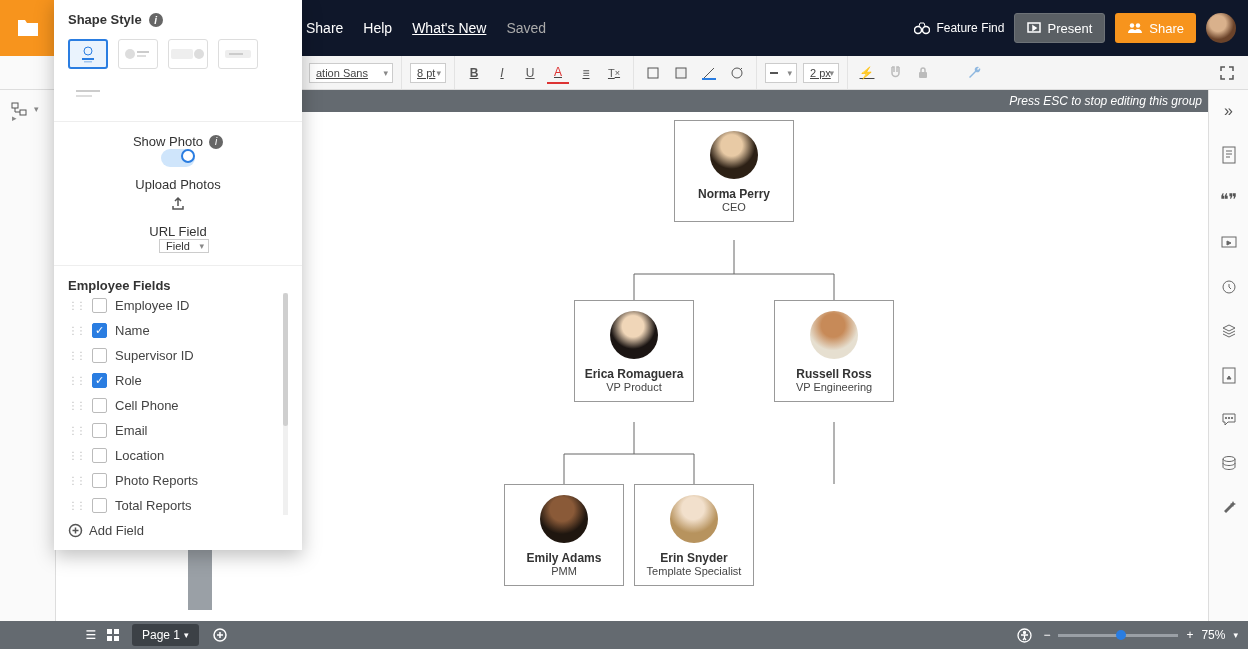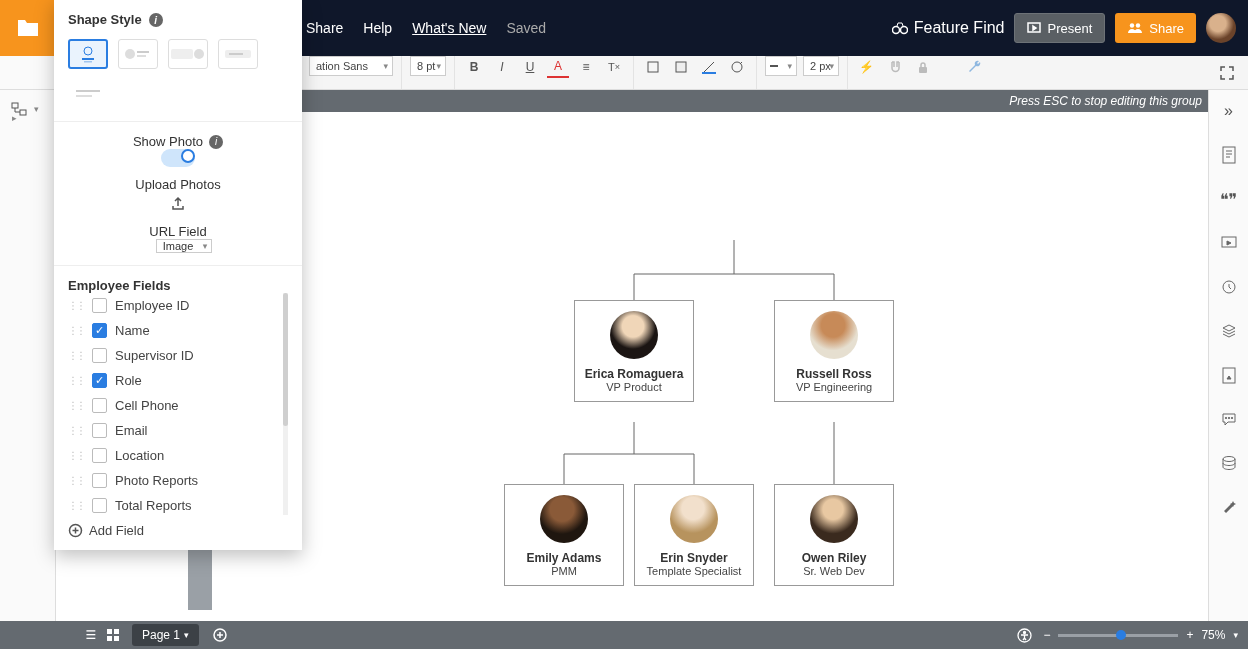--- a/index.html
+++ b/index.html
@@ -6,28 +6,28 @@
   html, body { width: 1248px; height: 649px; font-family: -apple-system, "Helvetica Neue", Arial, sans-serif; overflow: hidden; background: #fff; color: #333; }
   
   .topbar { position: absolute; top: 0; left: 0; right: 0; height: 56px; background: #0f172a; display: flex; align-items: center; }
   .logo { width: 56px; height: 56px; background: #f7941d; display: flex; align-items: center; justify-content: center; }
   .logo svg { fill: #fff; }
   .menu { display: flex; gap: 20px; margin-left: 250px; }
   .menu a { color: #fff; font-size: 14px; text-decoration: none; }
   .menu a.underline { text-decoration: underline; }
   .saved { color: #aaa; font-size: 14px; }
   .top-right { margin-left: auto; display: flex; align-items: center; gap: 10px; padding-right: 12px; }
-  .ff { display: flex; align-items: center; gap: 6px; color: #fff; font-size: 16px; }
+  .ff { display: flex; align-items: center; gap: 6px; color: #fff; font-size: 12px; }
   .btn { display: inline-flex; align-items: center; gap: 6px; height: 30px; padding: 0 12px; border-radius: 3px; font-size: 13px; color: #fff; cursor: pointer; }
   .btn.gray { background: #5a5f64; border: 1px solid #6d7277; }
   .btn.orange { background: #f7941d; }
   .avatar-top { width: 30px; height: 30px; border-radius: 50%; background: radial-gradient(circle at 40% 35%, #d9b18c 30%, #6b432a 60%); }
   
   .ribbon { position: absolute; top: 56px; left: 0; right: 0; height: 34px; background: #f5f5f5; border-bottom: 1px solid #ddd; display: flex; align-items: center; font-size: 12px; color: #444; }
-  .ribbon .seg { display: flex; align-items: flex-start; gap: 6px; padding: 0 8px; height: 100%; border-right: 1px solid #e3e3e3; }
+  .ribbon .seg { display: flex; align-items: center; gap: 6px; padding: 0 8px; height: 100%; border-right: 1px solid #e3e3e3; text-decoration: underline; }
   .sel { border: 1px solid #ccc; background: #fff; height: 20px; padding: 0 18px 0 6px; font-size: 11px; display: inline-flex; align-items: center; position: relative; white-space: nowrap; }
   .sel::after { content: "▾"; position: absolute; right: 4px; font-size: 9px; color: #888; }
   .iconbtn { width: 22px; height: 22px; display: inline-flex; align-items: center; justify-content: center; color: #555; }
   
   .strip { position: absolute; top: 90px; left: 0; right: 0; height: 22px; background: #646a70; color: #fff; display: flex; align-items: center; justify-content: flex-end; padding-right: 46px; font-size: 12px; font-style: italic; }
   
   .leftbar { position: absolute; top: 56px; left: 0; width: 56px; bottom: 28px; background: #fafafa; border-right: 1px solid #ddd; }
   .doc-strip { position: absolute; top: 90px; left: 56px; width: 160px; height: 34px; background: #fafafa; border-bottom: 1px solid #ddd; border-right: 1px solid #ddd; display: flex; align-items: center; padding-left: 4px; font-size: 12px; color: #555; gap: 4px; }
   
   .rightbar { position: absolute; top: 90px; right: 0; width: 40px; bottom: 28px; background: #fafafa; border-left: 1px solid #ddd; display: flex; flex-direction: column; align-items: center; gap: 22px; padding-top: 10px; color: #666; }
@@ -277,20 +277,25 @@
     </span>
 </div>
 
 <div class="canvas">
   <svg class="connectors" width="1000" height="520" stroke="#666" fill="none">
     <path d="M518 128 V162 M418 162 H618 M418 162 V188 M618 162 V188"></path>
     <path d="M418 310 V342 M348 342 H478 M348 342 V372 M478 342 V372"></path>
     <path d="M618 310 V342 V372"></path>
   </svg>
 
+  <div class="card" style="left:458px;top:8px">
+    <div class="photo" style="background:radial-gradient(circle at 45% 30%, #e8caa5 25%, #2c2015 55%)"></div>
+    <div class="name">Norma Perry</div>
+    <div class="role">CEO</div>
+  </div>
 
   <div class="card" style="left:358px;top:188px">
     <div class="photo" style="background:radial-gradient(circle at 48% 32%, #f0d6b8 26%, #1b1513 55%)"></div>
     <div class="name">Erica Romaguera</div>
     <div class="role">VP Product</div>
   </div>
 
   <div class="card" style="left:558px;top:188px">
     <div class="photo" style="background:radial-gradient(circle at 48% 30%, #c78a58 28%, #e6dfd0 60%)"></div>
     <div class="name">Russell Ross</div>
@@ -302,25 +307,20 @@
     <div class="name">Erin Snyder</div>
     <div class="role">Template Specialist</div>
   </div>
 
   <div class="card small" style="left:288px;top:372px">
     <div class="photo" style="background:radial-gradient(circle at 46% 30%, #8a5a38 28%, #1f160f 58%)"></div>
     <div class="name">Emily Adams</div>
     <div class="role">PMM</div>
   </div>
 
-  <div class="card small" style="left:558px;top:372px">
-    <div class="photo" style="background:radial-gradient(circle at 48% 30%, #e8c8a2 24%, #3a2a1e 58%)"></div>
-    <div class="name">Owen Riley</div>
-    <div class="role">Sr. Web Dev</div>
-  </div>
 </div>
 
 <div class="page-edge"></div>
 
 <div class="panel">
   <h4>
       <span>Shape Style</span>
       <span class="info">i</span>
     </h4>
 
@@ -375,21 +375,21 @@
     <span>Upload Photos</span>
     <span class="iconbtn">
         <svg width="16" height="16" stroke="#555" fill="none" stroke-width="1.5">
           <path d="M8 11V3M5 6l3-3 3 3M3 11v3h10v-3"></path>
         </svg>
       </span>
   </div>
 
   <div class="row">
     <span>URL Field</span>
-    <span class="sel url-sel">Image</span>
+    <span class="sel url-sel">Field</span>
   </div>
 
   <div class="divider"></div>
   <h4>Employee Fields</h4>
 
   <div class="fields" id="fields-list">
     <div class="scroll-track"></div>
     <div class="scroll-thumb"></div>
   <div class="field-row">
         <span class="drag">⋮⋮</span>

